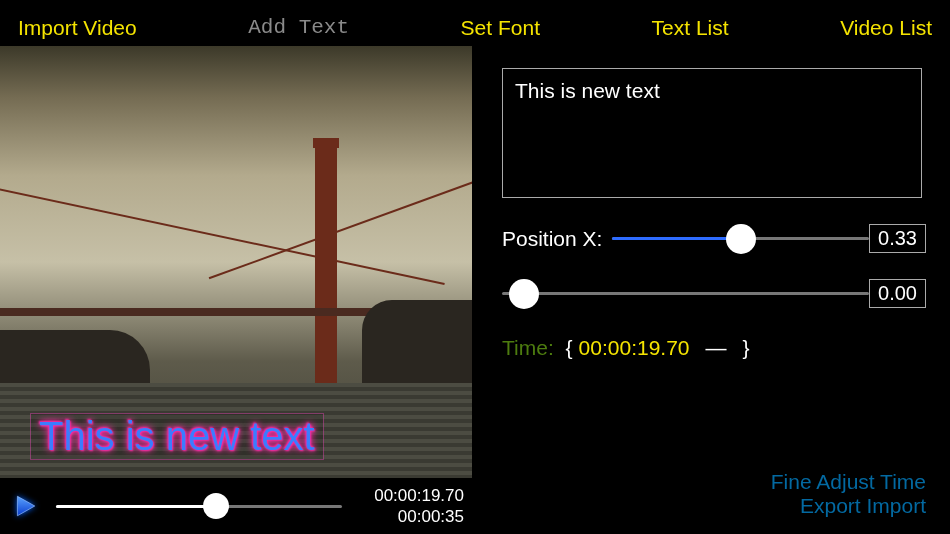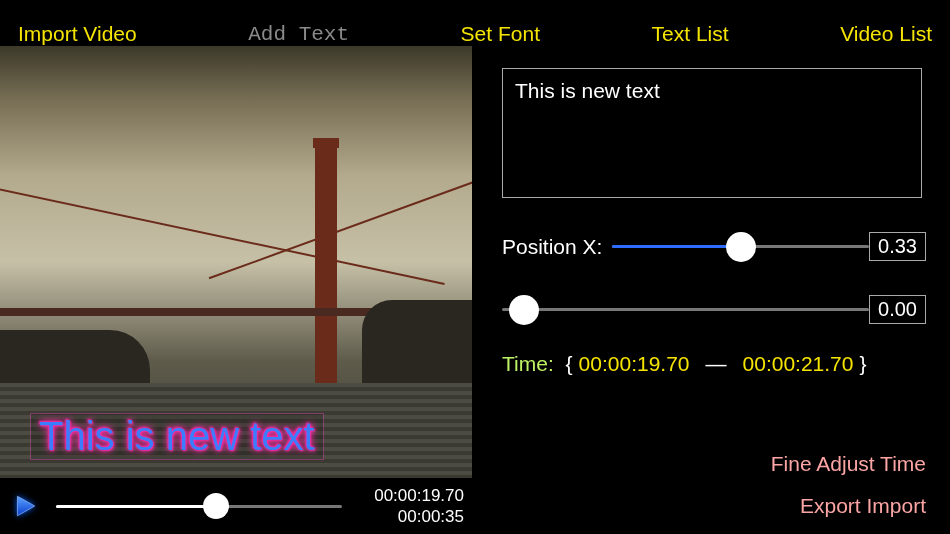--- a/index.html
+++ b/index.html
@@ -7,23 +7,23 @@
     width: 950px;
     height: 534px;
     background: #000;
     font-family: -apple-system, "Helvetica Neue", Arial, sans-serif;
     overflow: hidden;
     color: #fff;
   }
   .topbar {
     height: 46px;
     display: flex;
-    align-items: flex-end;
+    align-items: flex-start;
     justify-content: space-between;
-    padding: 0 18px;
+    padding: 16px 18px;
     font-size: 21px;
     font-weight: 400;
   }
   .topbar .tab { cursor: pointer; color: #f5e400; }
   .topbar .tab.disabled { color: #8a8a8a; font-family: Liberation Mono, monospace; }
   .main {
     display: flex;
     height: 488px;
   }
   .left {
@@ -135,21 +135,21 @@
     color: #fff;
     font-size: 21px;
     padding: 10px 12px;
     resize: none;
     outline: none;
     font-family: inherit;
   }
   .pos-row {
     display: flex;
     align-items: center;
-    margin-top: 34px;
+    margin-top: 26px;
   }
   .pos-row .label { color:#fff; width:110px; font-size:21px;}
   .slider {
     flex:1; position:relative; height:26px; display:flex; align-items:center;
   }
   .slider .trk { height:3px; width:100%; background:#777; border-radius:2px;}
   .slider .fl { position:absolute; left:0; height:3px; background:#2e6cff; border-radius:2px;}
   .slider .kn {
     position:absolute; width:30px; height:30px; border-radius:50%; background:#fff;
     top:-2px; transform:translateX(-50%);
@@ -159,31 +159,31 @@
     padding: 2px 8px;
     min-width: 54px;
     text-align: center;
     font-size: 20px;
   }
   .time-row {
     margin-top: 28px;
     font-size: 21px;
     display:flex; align-items:center; gap:6px;
   }
-  .time-row .tlabel { color:#bef264; }
+  .time-row .tlabel { color:#4d7c0f; }
   .time-row .brace { color:#fff; }
   .time-row .tval { color:#f5e400; cursor:pointer;}
   .time-row .dash { color:#fff; margin: 0 10px;}
   .right-links {
     margin-top: auto;
     padding-bottom: 16px;
     text-align: right;
     font-size: 21px;
   }
-  .right-links .link { color:#fca5a5; cursor:pointer; display:block; margin-top:18px;}
+  .right-links .link { color:#0369a1; cursor:pointer; display:block; }
 </style>
 </head>
 <body>
 
 <div class="topbar">
   <span class="tab">Import Video</span>
   <span class="tab disabled">Add Text</span>
   <span class="tab">Set Font</span>
   <span class="tab">Text List</span>
   <span class="tab">Video List</span>
@@ -247,21 +247,20 @@
         <div class="kn" style="left:6%"></div>
       </div>
       <span class="val-box">0.00</span>
     </div>
 
     <div class="time-row">
       <span class="tlabel">Time:</span>
       <span class="brace">&nbsp;{</span>
       <span class="tval">00:00:19.70</span>
       <span class="dash">—</span>
-      <span class="tval">00:00:21.70</span>
       <span class="brace">}</span>
     </div>
 
     <div class="right-links">
       <span class="link">Fine Adjust Time</span>
       <span class="link">Export Import</span>
     </div>
   </div>
 </div>
 

